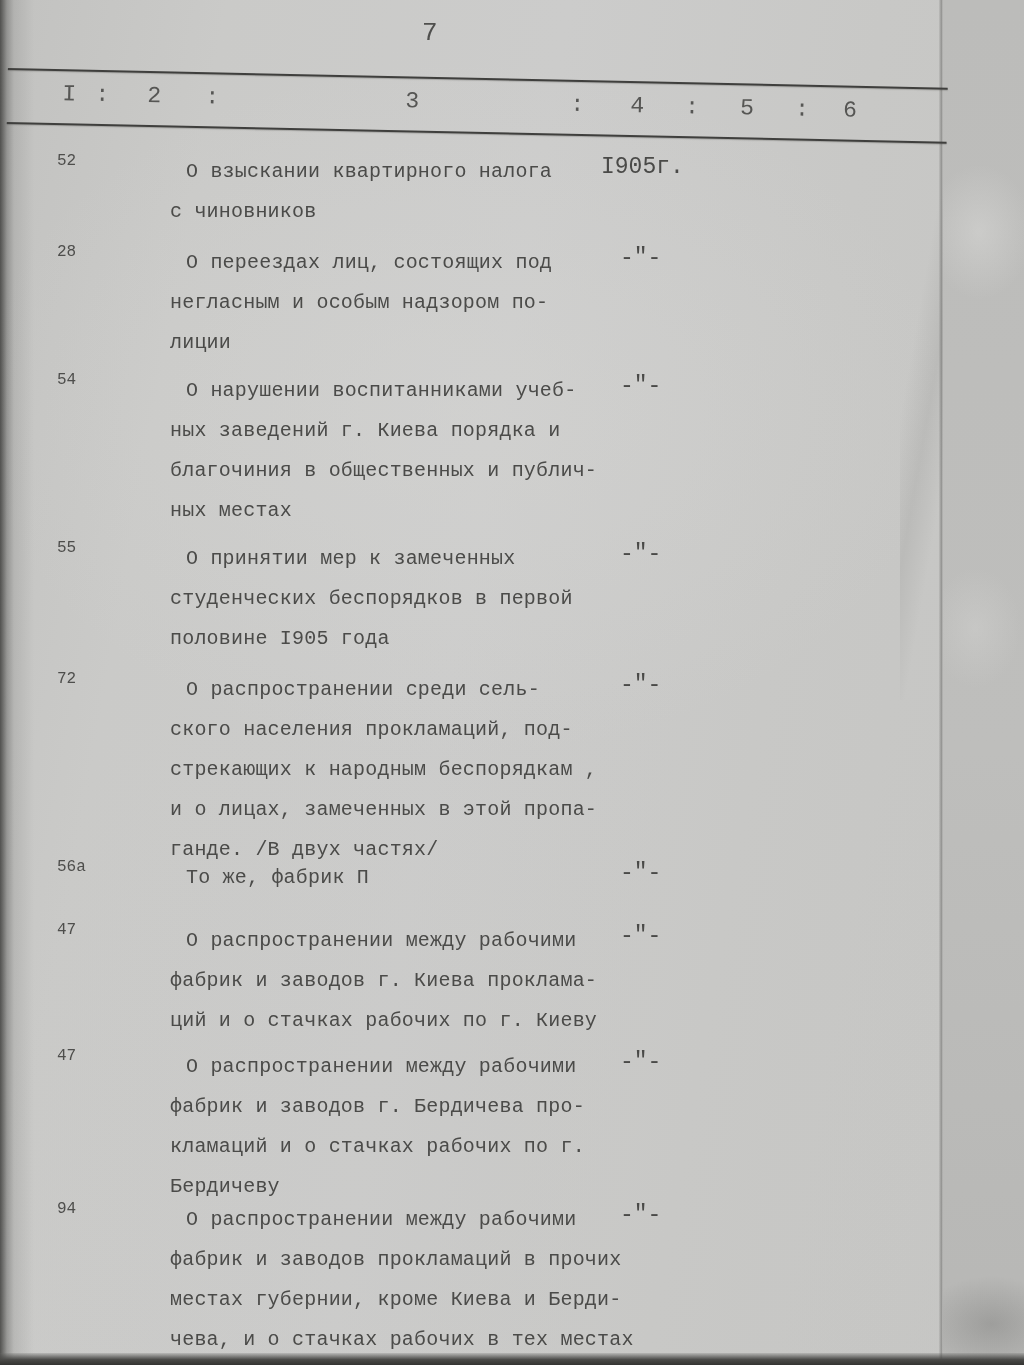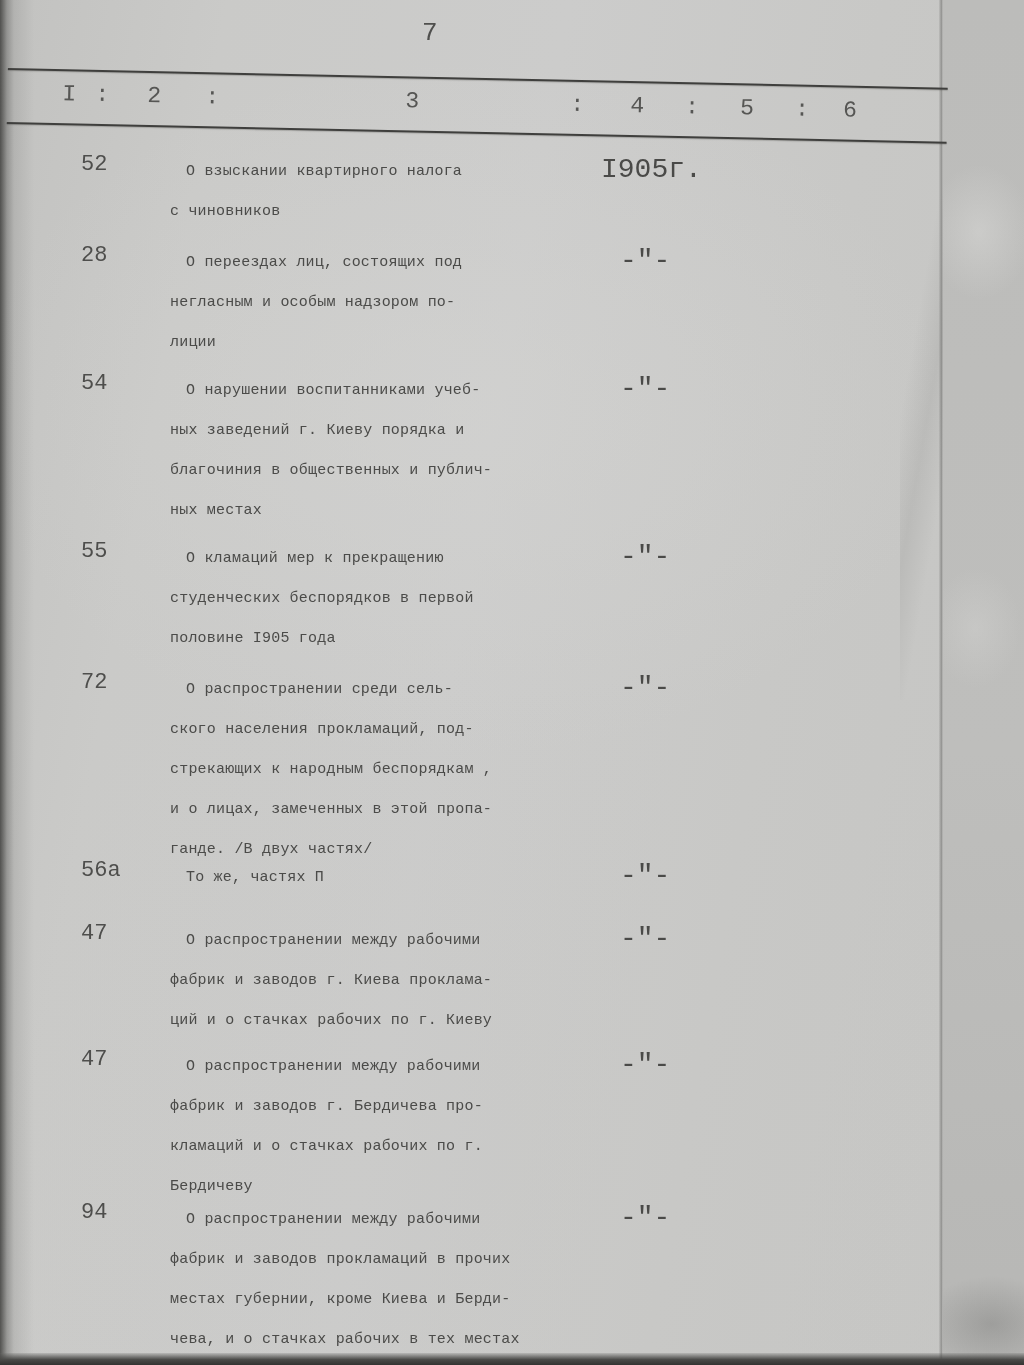--- a/index.html
+++ b/index.html
@@ -66,33 +66,33 @@
   .c1 { left: 55px; }  .s1 { left: 88px; }
   .c2 { left: 140px; } .s2 { left: 198px; }
   .c3 { left: 398px; } .s3 { left: 563px; }
   .c4 { left: 623px; } .s4 { left: 678px; }
   .c5 { left: 733px; } .s5 { left: 788px; }
   .c6 { left: 836px; }
   
   .entry { position: absolute; left: 0; width: 1024px; }
   .num {
     position: absolute; left: 57px; top: 0;
-    font-size: 22px; color: #4e4e4c; margin-left: 24px;
+    font-size: 16px; color: #4e4e4c;
   }
   .desc {
     position: absolute; left: 170px; top: 0; width: 520px;
-    font-size: 15px; line-height: 40px;
+    font-size: 20px; line-height: 40px;
     white-space: pre-line;
     text-indent: 16px;
     color: #4b4b49;
     letter-spacing: 0.2px;
   }
   .date {
     position: absolute; top: 2px;
-    font-size: 28px; color: #4a4a48;
+    font-size: 23px; color: #4a4a48;
   }
   .date.year { left: 601px; }
   .date.ditto { left: 620px; }
   
   .crease-1 {
     position: absolute; left: 900px; top: 0; width: 60px; height: 700px;
     background: linear-gradient(100deg, rgba(0,0,0,0) 40%, rgba(150,150,148,0.25) 55%, rgba(0,0,0,0) 70%);
   }
 </style>
 </head>
@@ -135,47 +135,47 @@
     <span class="num">28</span>
     <div class="desc">О переездах лиц, состоящих под
 негласным и особым надзором по-
 лиции</div>
     <span class="date ditto">-"-</span>
   </div>
 
   <div class="entry" style="top:371px">
     <span class="num">54</span>
     <div class="desc">О нарушении воспитанниками учеб-
-ных заведений г. Киеву порядка и
+ных заведений г. Киева порядка и
 благочиния в общественных и публич-
 ных местах</div>
     <span class="date ditto">-"-</span>
   </div>
 
   <div class="entry" style="top:539px">
     <span class="num">55</span>
-    <div class="desc">О кламаций мер к прекращению
+    <div class="desc">О принятии мер к замеченных
 студенческих беспорядков в первой
 половине I905 года</div>
     <span class="date ditto">-"-</span>
   </div>
 
   <div class="entry" style="top:670px">
     <span class="num">72</span>
     <div class="desc">О распространении среди сель-
 ского населения прокламаций, под-
 стрекающих к народным беспорядкам ,
 и о лицах, замеченных в этой пропа-
 ганде. /В двух частях/</div>
     <span class="date ditto">-"-</span>
   </div>
 
   <div class="entry" style="top:858px">
     <span class="num">56а</span>
-    <div class="desc">То же, частях П</div>
+    <div class="desc">То же, фабрик П</div>
     <span class="date ditto">-"-</span>
   </div>
 
   <div class="entry" style="top:921px">
     <span class="num">47</span>
     <div class="desc">О распространении между рабочими
 фабрик и заводов г. Киева проклама-
 ций и о стачках рабочих по г. Киеву</div>
     <span class="date ditto">-"-</span>
   </div>

